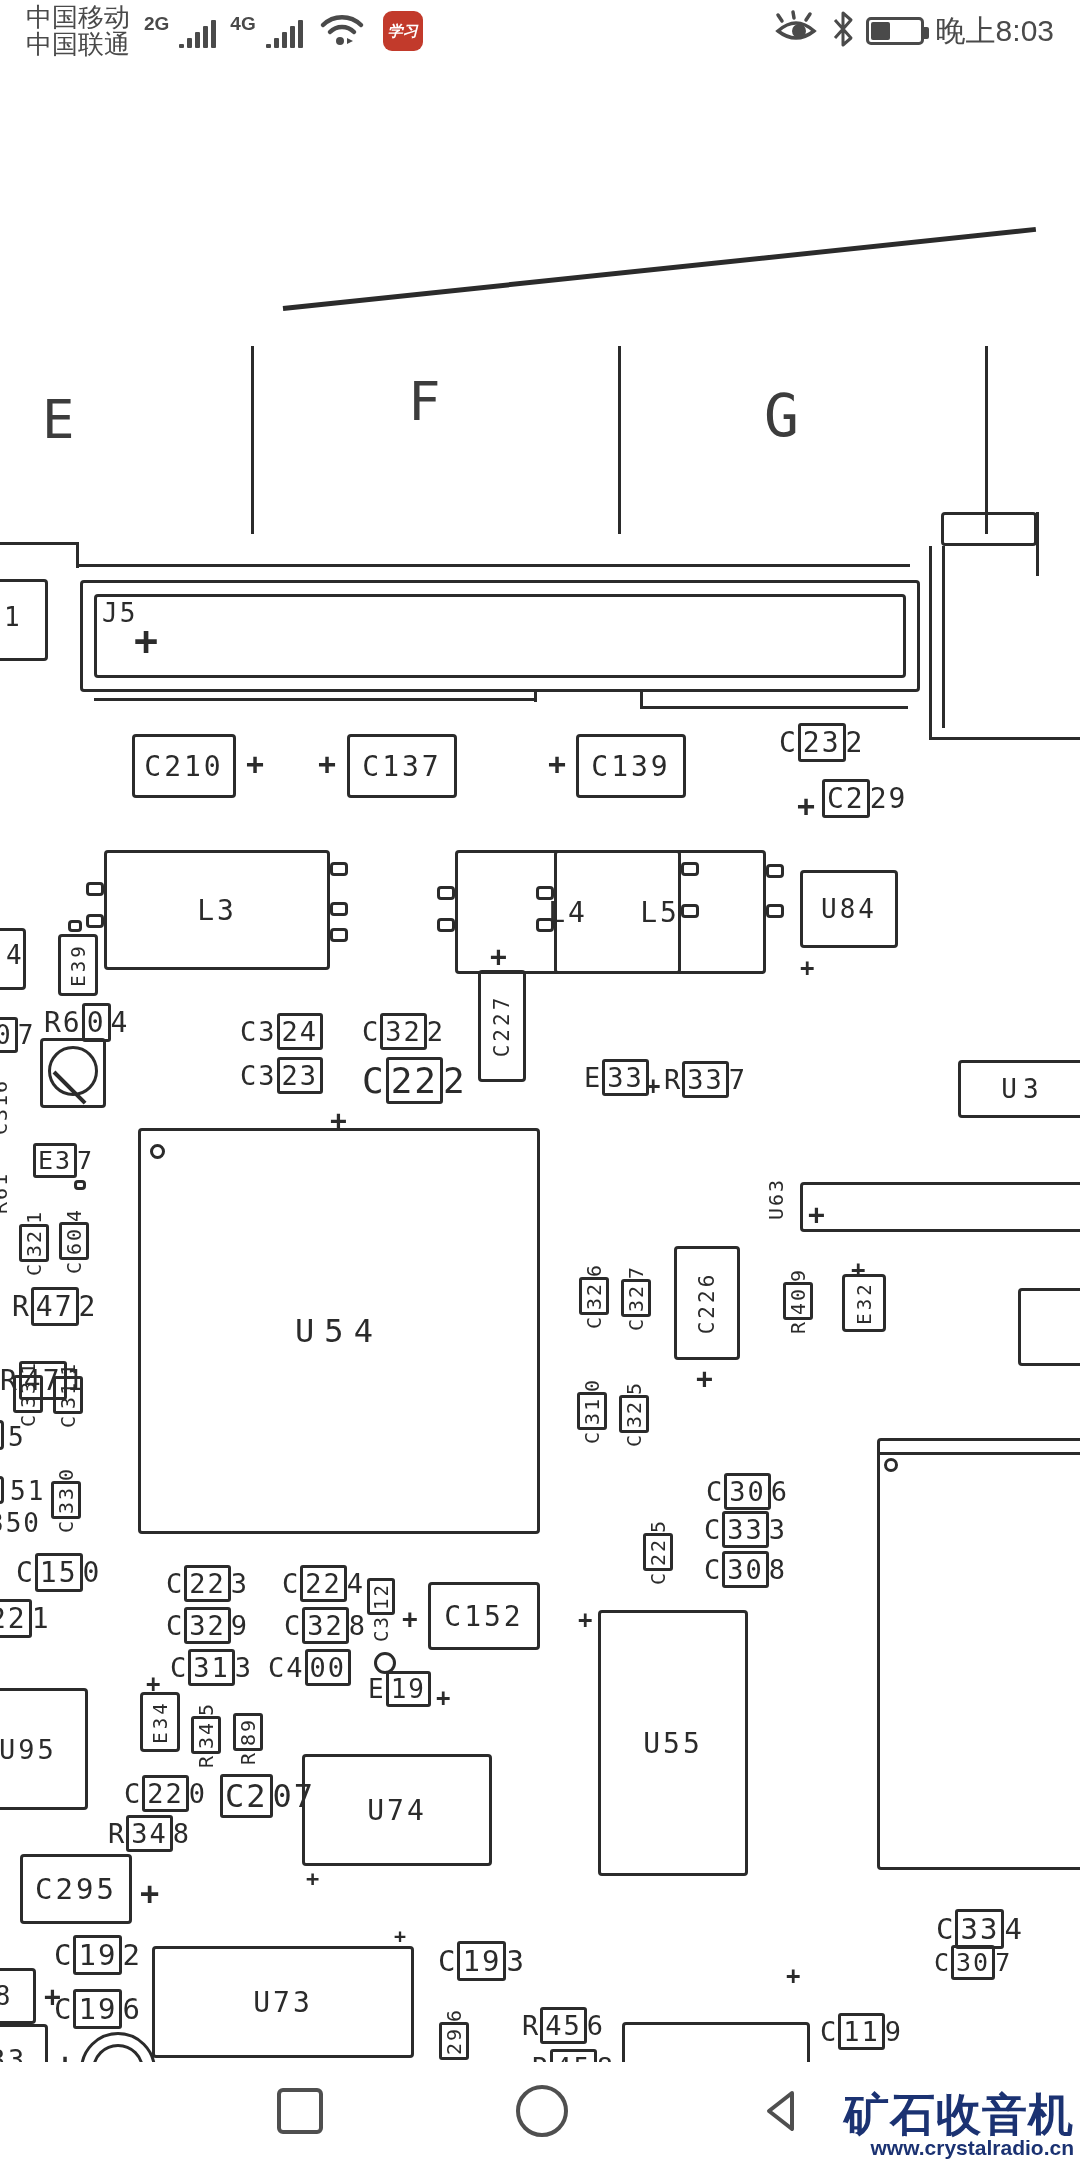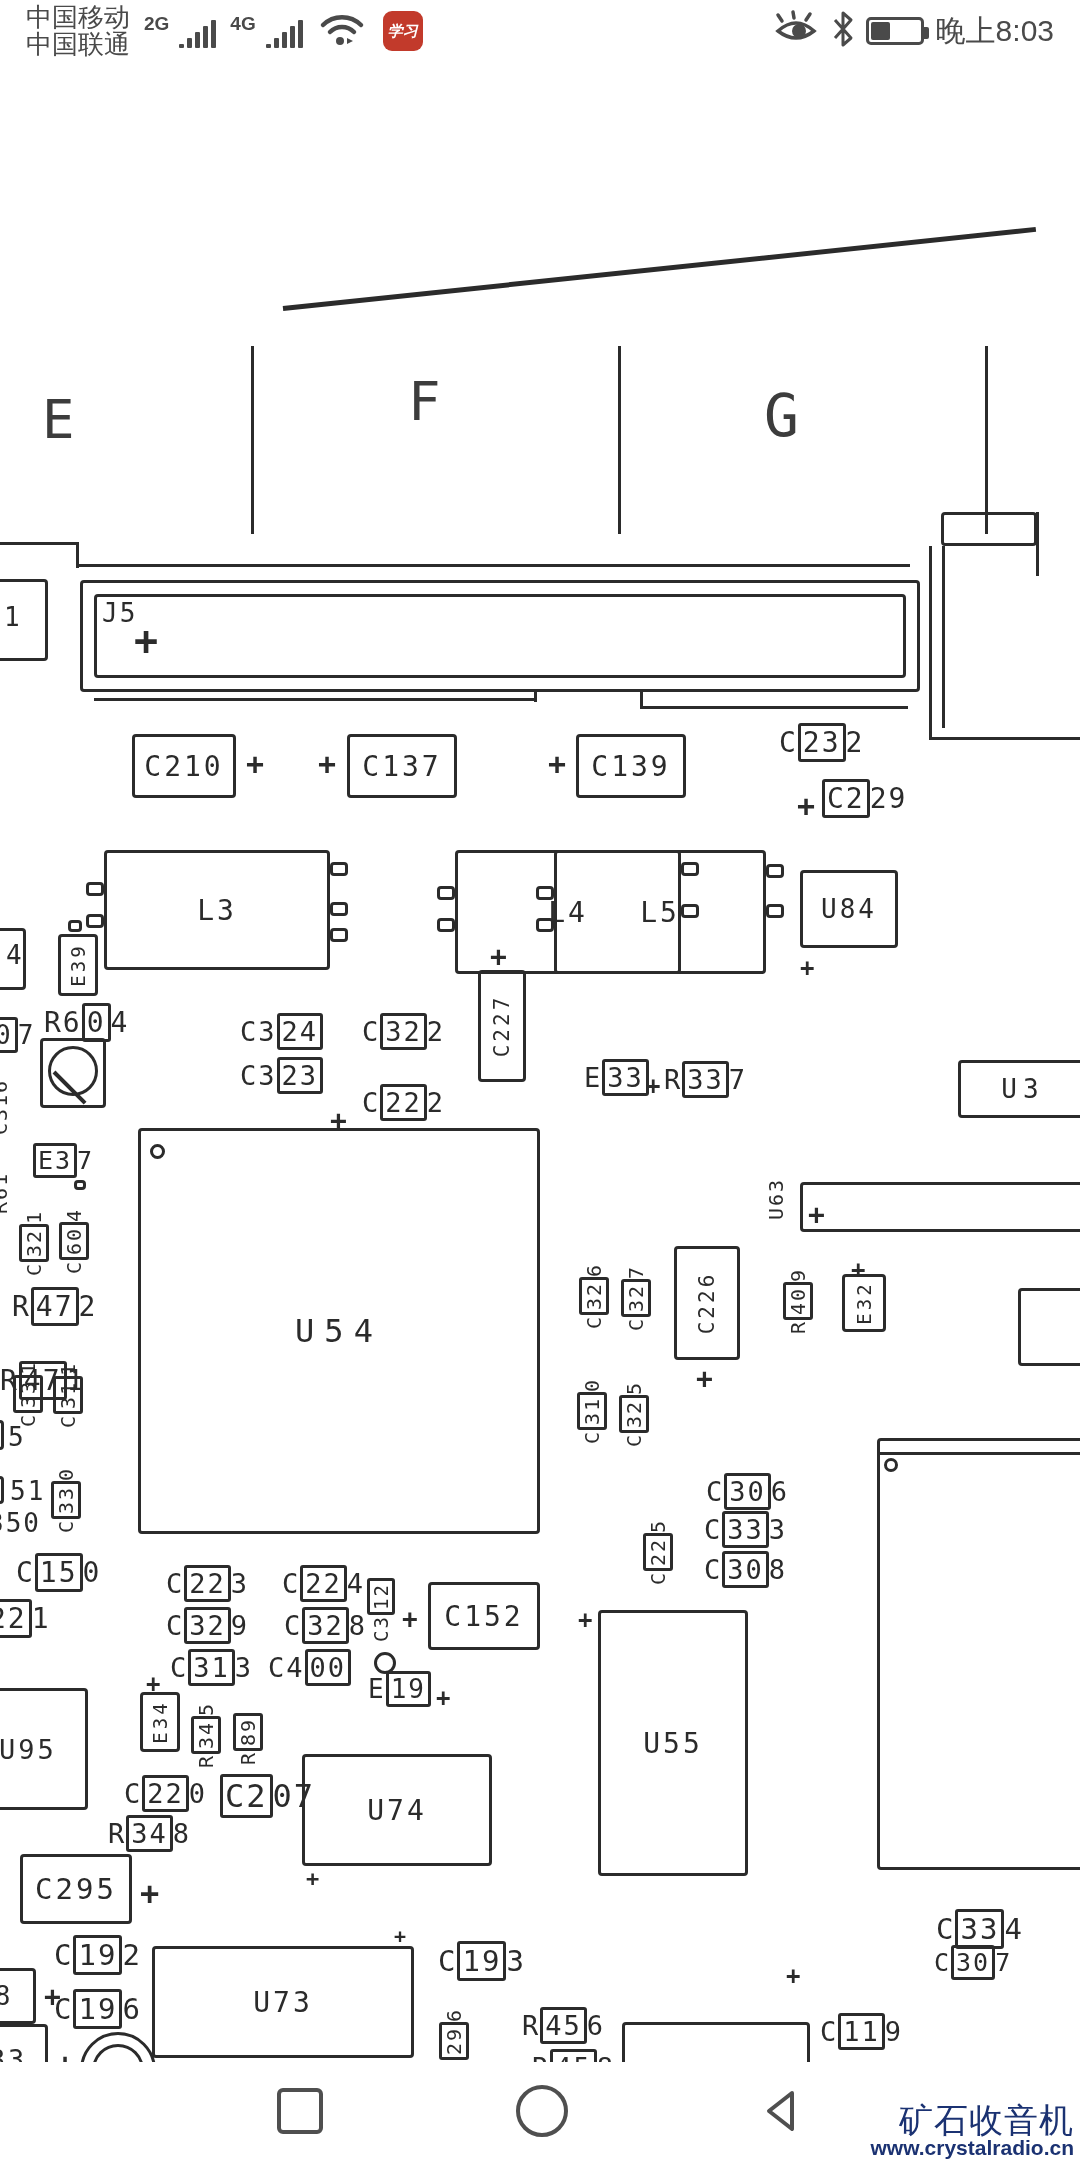--- a/index.html
+++ b/index.html
@@ -40,21 +40,21 @@
   .nav-bar { position:absolute; left:0; right:0; bottom:0; height:98px; background:#fff;
              display:flex; align-items:center; }
   .nav-btn { position:absolute; top:0; height:98px; display:flex; align-items:center; justify-content:center;
              width:120px; cursor:pointer; }
   .nav-square { left:240px; }
   .nav-home   { left:482px; }
   .nav-back   { left:722px; }
   .sq { width:46px; height:46px; border:4px solid #4f4f4f; border-radius:6px; }
   .ci { width:52px; height:52px; border:4px solid #4f4f4f; border-radius:50%; }
   .watermark { position:absolute; right:6px; bottom:2px; text-align:right; line-height:1.0; }
-  .wm-title { font-size:34px; font-weight:normal; color:#1b3272; letter-spacing:1px; }
+  .wm-title { font-size:45px; font-weight:bold; color:#1b3272; letter-spacing:1px; }
   .wm-url { font-size:21px; font-weight:bold; color:#1b3272; }
 </style>
 </head>
 <body>
 
 <div class="screen">
 
   <header class="status-bar">
     <div class="sb-left">
       <div class="carriers">
@@ -208,21 +208,21 @@
         <div class="dlab" style="left: 8px; top: 1362px; font-size: 26px;"><span>5</span></div>
         <div class="dbox" style="left: -20px; top: 1414px; width: 24px; height: 28px; border-color: rgb(43, 43, 43);"></div>
         <div class="dlab" style="left: 10px; top: 1416px; font-size: 26px;"><span>51</span></div>
         <div class="dlab" style="left: -12px; top: 1448px; font-size: 26px;"><span>350</span></div>
         <div class="dlab v" style="left: 56px; top: 1488px; width: 100px; font-size: 20px; transform-origin: 0px 0px; transform: rotate(-90deg); text-align: center;"><span>C</span><span class="bx">33</span><span>0</span></div>
         <div class="dlab" style="left: 16px; top: 1496px; font-size: 28px;"><span>C</span><span class="bx">15</span><span>0</span></div>
         <div class="dlab" style="left: -16px; top: 1542px; font-size: 28px;"><span class="bx">22</span><span>1</span></div>
         <div class="dlab" style="left: 240px; top: 956px; font-size: 27px;"><span>C3</span><span class="bx">24</span></div>
         <div class="dlab" style="left: 362px; top: 956px; font-size: 27px;"><span>C</span><span class="bx">32</span><span>2</span></div>
         <div class="dlab" style="left: 240px; top: 1000px; font-size: 27px;"><span>C3</span><span class="bx">23</span></div>
-        <div class="dlab" style="left: 362px; top: 1027px; font-size: 27px;"><span>C</span><span class="bx">22</span><span>2</span></div>
+        <div class="dlab" style="left: 362px; top: 1000px; font-size: 36px;"><span>C</span><span class="bx">22</span><span>2</span></div>
         <div class="dbox" style="left: 478px; top: 908px; width: 48px; height: 112px; border-color: rgb(43, 43, 43);">
           <span style="font-family: &quot;DejaVu Sans Mono&quot;, monospace; color: rgb(43, 43, 43); font-size: 21px; letter-spacing: 3px; white-space: nowrap; transform: rotate(-90deg);"><span>C227</span></span>
         </div>
         <div class="dplus" style="left: 490px; top: 878px; font-size: 28px;">+</div>
         <div class="dlab" style="left: 584px; top: 1002px; font-size: 27px;"><span>E</span><span class="bx">33</span></div>
         <div class="dplus" style="left: 646px; top: 1010px; font-size: 24px;">+</div>
         <div class="dlab" style="left: 664px; top: 1004px; font-size: 27px;"><span>R</span><span class="bx">33</span><span>7</span></div>
         <div class="dbox" style="left: 958px; top: 998px; width: 130px; height: 58px; border-color: rgb(43, 43, 43);">
           <span style="font-family: &quot;DejaVu Sans Mono&quot;, monospace; color: rgb(43, 43, 43); font-size: 26px; letter-spacing: 6px; white-space: nowrap;"><span>U3</span></span>
         </div>

